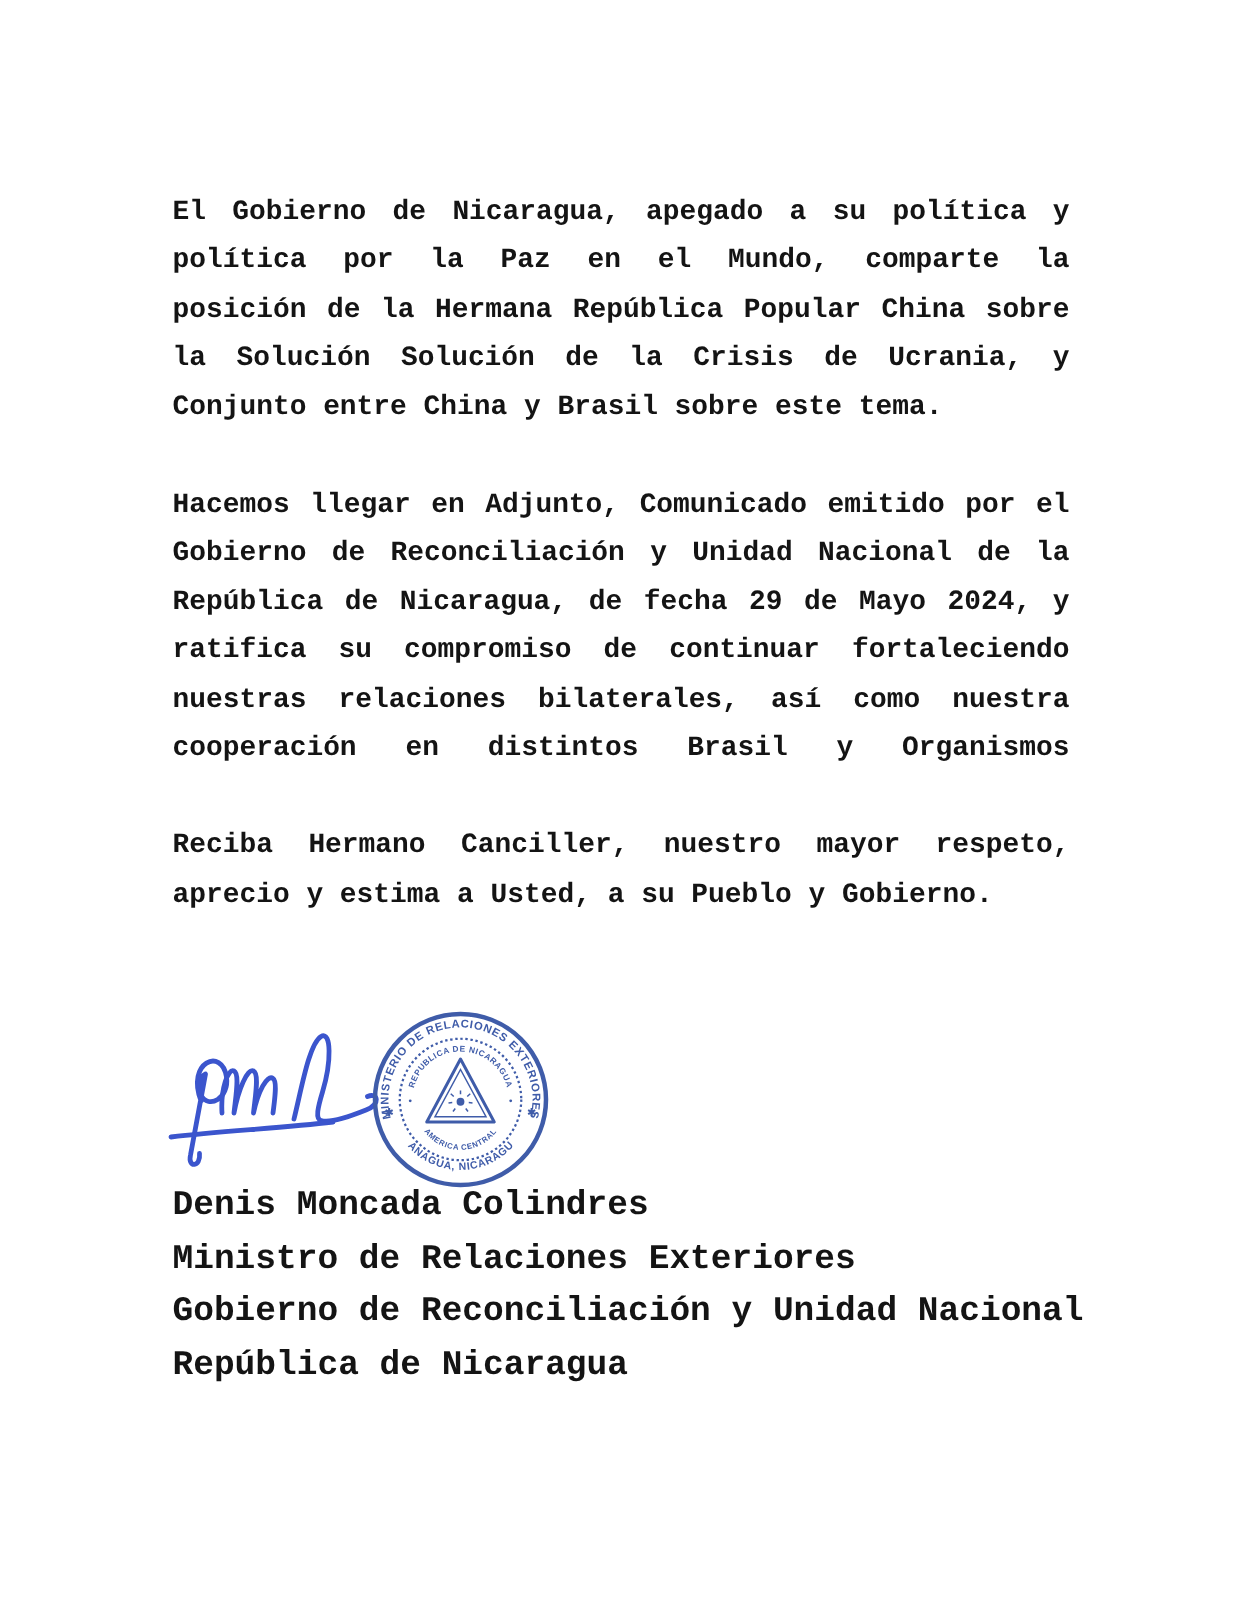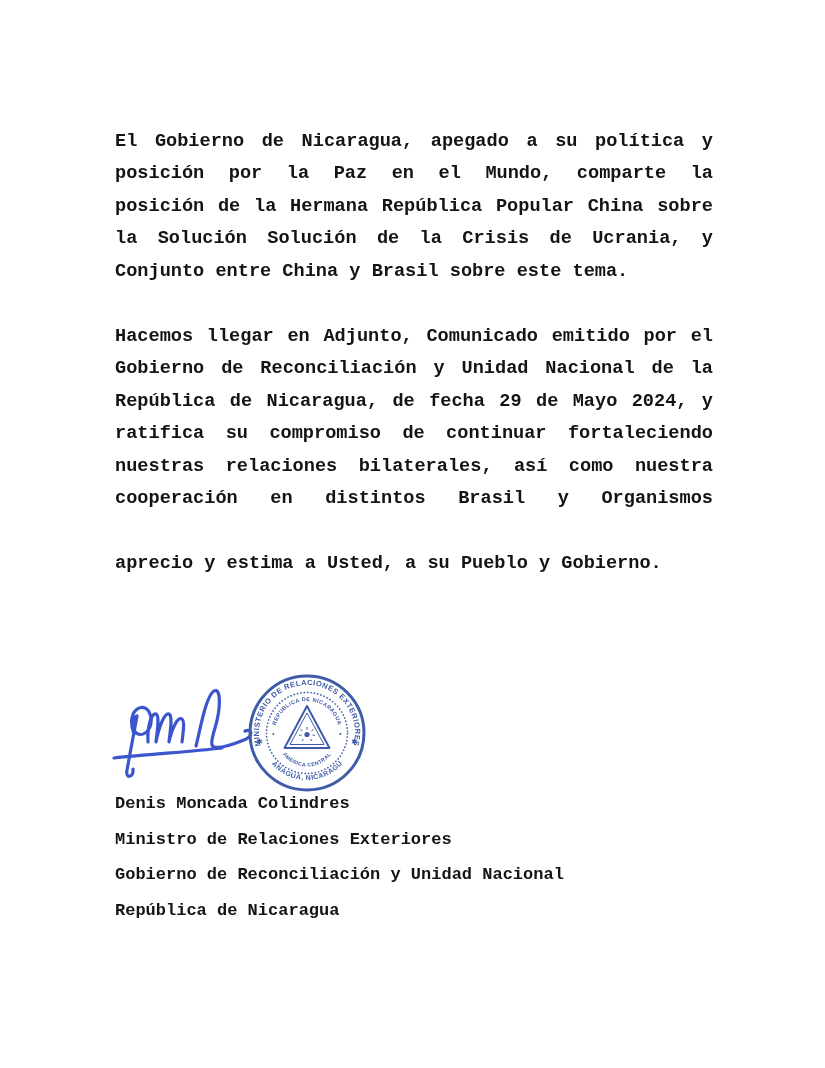--- a/index.html
+++ b/index.html
@@ -43,21 +43,21 @@
     left: 246px;
     top: 672px;
     width: 122px;
     height: 122px;
   }
   .sig-block {
     position: absolute;
     left: 115px;
     top: 786px;
     font-weight: 700;
-    font-size: 17px;
+    font-size: 23px;
     line-height: 35.5px;
   }
   .stamp-text {
     font-family: "Liberation Sans", sans-serif;
     font-weight: 700;
     fill: var(--stamp-color, #3f5ca9);
   }
   .stamp-stroke { stroke: var(--stamp-color, #3f5ca9); fill: none; }
   .stamp-fill { fill: var(--stamp-color, #3f5ca9); }
   .sig-stroke {
@@ -68,34 +68,35 @@
   }
 </style>
 </head>
 <body>
 
 <div class="page">
 
   <div class="letter-body">
       <div class="para">
         <div class="line">El Gobierno de Nicaragua, apegado a su política y</div>
-        <div class="line">posición por la Paz en el Mundo, comparte la</div>
+        <div class="line">política por la Paz en el Mundo, comparte la</div>
         <div class="line">posición de la Hermana República Popular China sobre</div>
         <div class="line">la Solución Solución de la Crisis de Ucrania, y</div>
         <div class="line last">Conjunto entre China y Brasil sobre este tema.</div>
       </div>
       <div class="para">
         <div class="line">Hacemos llegar en Adjunto, Comunicado emitido por el</div>
         <div class="line">Gobierno de Reconciliación y Unidad Nacional de la</div>
         <div class="line">República de Nicaragua, de fecha 29 de Mayo 2024, y</div>
         <div class="line">ratifica su compromiso de continuar fortaleciendo</div>
         <div class="line">nuestras relaciones bilaterales, así como nuestra</div>
         <div class="line">cooperación en distintos Brasil y Organismos</div>
       </div>
       <div class="para">
+        <div class="line">Reciba Hermano Canciller, nuestro mayor respeto,</div>
         <div class="line last">aprecio y estima a Usted, a su Pueblo y Gobierno.</div>
       </div>
     </div>
 
   <svg class="signature-svg" viewBox="0 0 165 110" xmlns="http://www.w3.org/2000/svg" aria-hidden="true">
     <g class="sig-stroke" stroke-width="3.2">
       <path d="M 30 60 C 20 34, 44 24, 47 44 C 49 58, 35 66, 30 56 C 27 50, 29 44, 33 42 L 23 96 C 21 105, 30 104, 29 95"></path>
       <path d="M 44 68 C 43 52, 48 38, 52 40 C 56 42, 53 58, 52 68 C 55 52, 61 38, 65 40 C 69 42, 66 58, 65 68 C 68 54, 74 42, 78 45 C 81 47, 79 60, 78 68"></path>
       <path d="M 92 72 C 97 52, 102 22, 110 17 C 117 13, 117 34, 111 54 C 108 64, 106 72, 110 73 C 116 75, 130 70, 140 66 C 150 62, 148 54, 141 57"></path>
       <path d="M 10 84 C 45 80, 85 78, 118 74"></path>

